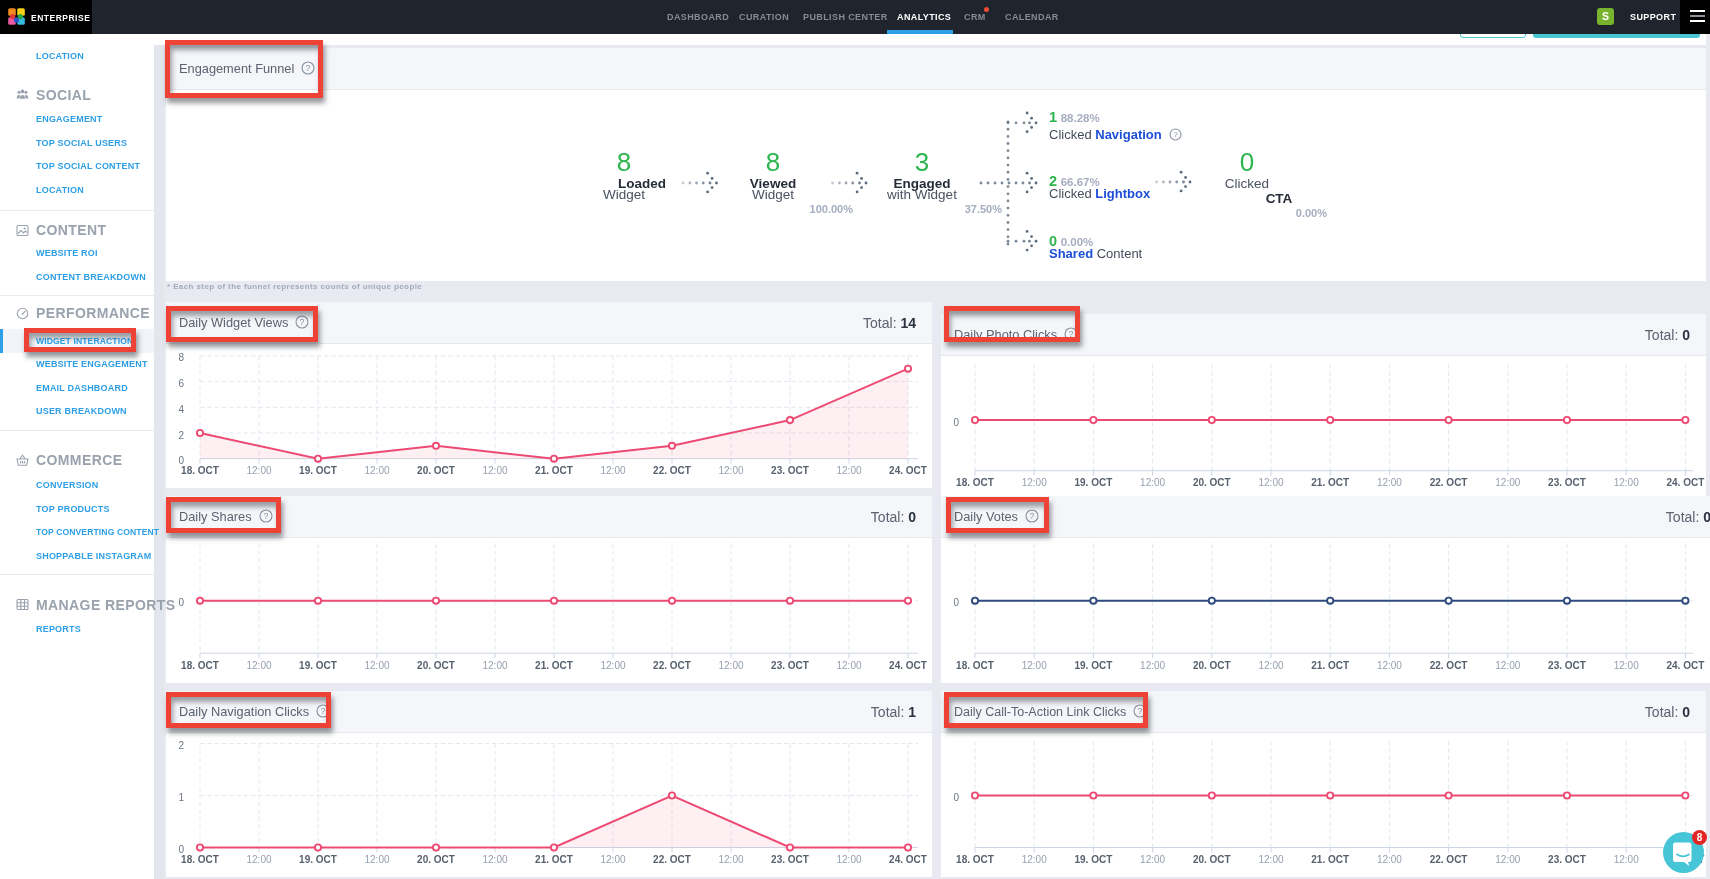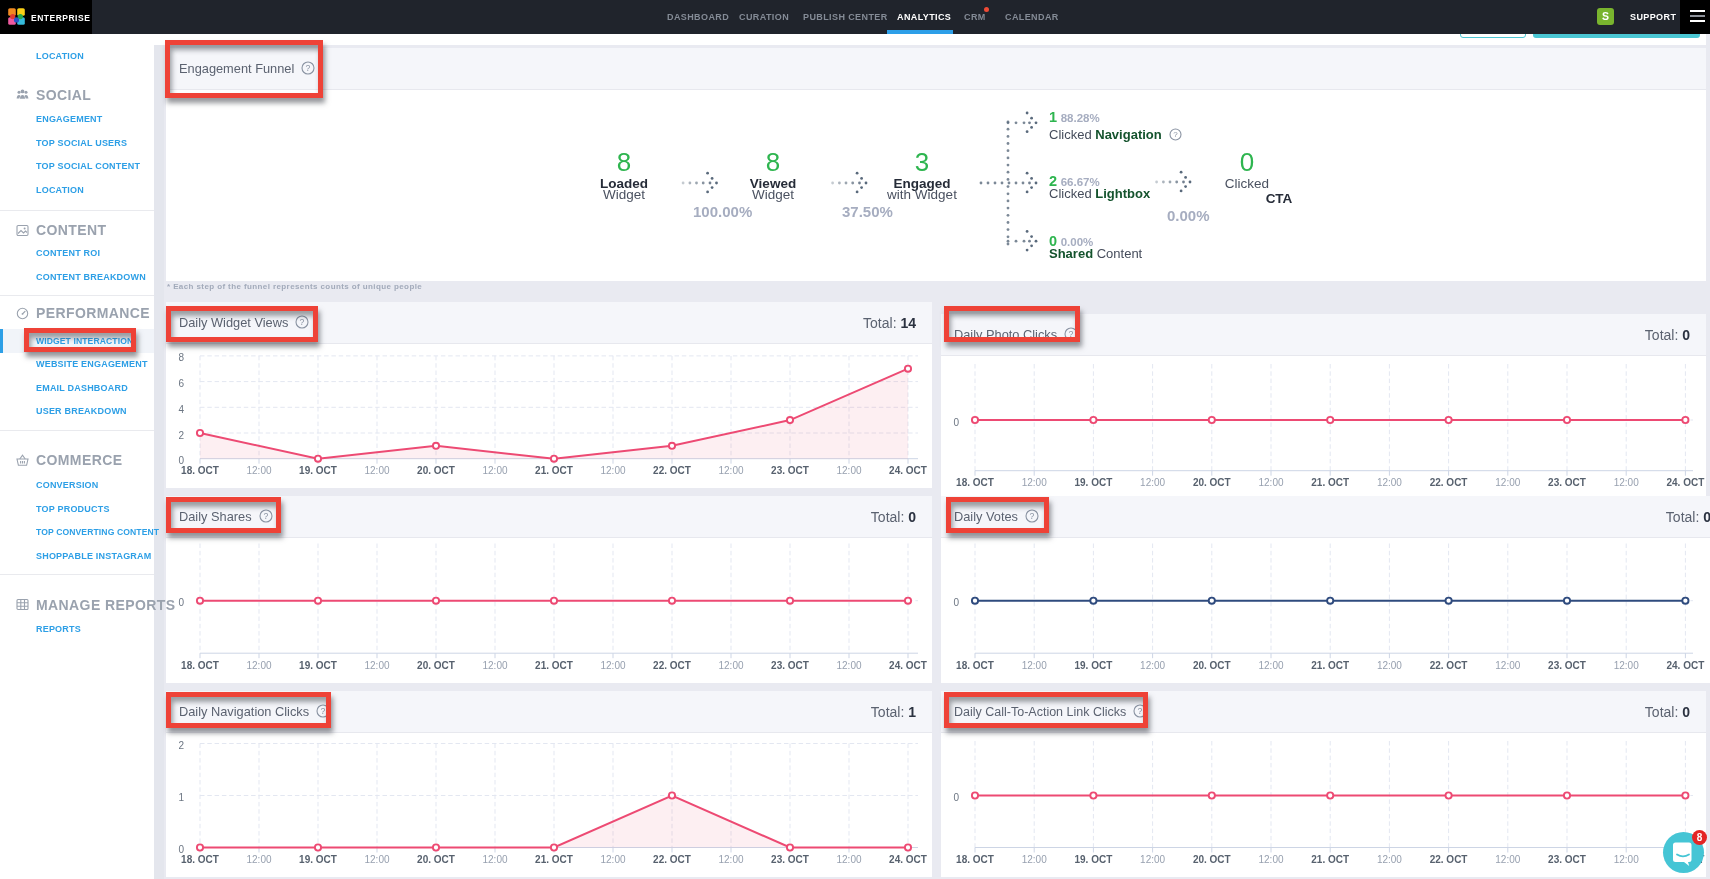--- a/index.html
+++ b/index.html
@@ -34,25 +34,25 @@
 .phead{position:absolute;left:0;top:0;width:100%;height:42px;background:#f5f6fa;border-bottom:1px solid #e7e8ee}
 .ptitle{position:absolute;left:13px;top:0;height:42px;line-height:42px;font-size:12.8px;color:#5b6270;white-space:nowrap}
 .ptotal{position:absolute;right:16px;top:0;height:42px;line-height:42px;font-size:14px;color:#5b6270}
 .ptotal b{color:#2b3240}
 
 .rbox{position:absolute;border:5px solid #ee4237;box-shadow:2px 5px 5px rgba(45,50,58,.5),inset 2px 5px 5px rgba(45,50,58,.45);z-index:30}
 
 .fnum{position:absolute;font-size:26px;line-height:28px;color:#2eb54f;text-align:center}
 .fl{position:absolute;text-align:center;font-size:13.5px;line-height:14px;height:14px;color:#4a5160}
 .fl b{color:#262c38}
-.fpct{position:absolute;text-align:left;font-size:15px;font-weight:bold;color:#a6adc0}
+.fpct{position:absolute;text-align:right;font-size:11px;font-weight:bold;color:#a6adc0}
 .bnum{font-size:14.5px;font-weight:bold;color:#2eb54f}
 .bpct{font-size:11.5px;font-weight:bold;color:#a6adc0}
 .blab{position:absolute;font-size:13px;line-height:15px;color:#454c5b;white-space:nowrap}
-.blab b{color:#14532d}
+.blab b{color:#1d4ed8}
 #footnote{position:absolute;left:167px;top:282px;font-size:8px;font-weight:bold;letter-spacing:.4px;color:#a2aaba;z-index:3}
 .helpq{display:inline-block;vertical-align:-2px}
 </style></head>
 <body>
 <div id="page">
 
 <div id="nav"></div>
 <div class="navmenu" style="left:667px">DASHBOARD</div>
 <div class="navmenu" style="left:739px">CURATION</div>
 <div class="navmenu" style="left:803px">PUBLISH CENTER</div>
@@ -87,21 +87,21 @@
 <div id="sidebar">
 <div id="activebg"></div>
       <div id="activebar"></div>
 <div class="sitem" style="top:15px">LOCATION</div>
 <div class="shead" style="top:53.5px">SOCIAL</div>
 <div class="sitem" style="top:77.5px">ENGAGEMENT</div>
 <div class="sitem" style="top:101.5px">TOP SOCIAL USERS</div>
 <div class="sitem" style="top:125px">TOP SOCIAL CONTENT</div>
 <div class="sitem" style="top:148.5px">LOCATION</div>
 <div class="shead" style="top:189px">CONTENT</div>
-<div class="sitem" style="top:212px">CONTENT ROI</div>
+<div class="sitem" style="top:212px">WEBSITE ROI</div>
 <div class="sitem" style="top:235.5px">CONTENT BREAKDOWN</div>
 <div class="shead" style="top:272px">PERFORMANCE</div>
 <div class="sitem wi" style="top:299.5px">WIDGET INTERACTION</div>
 <div class="sitem" style="top:323px">WEBSITE ENGAGEMENT</div>
 <div class="sitem" style="top:346.5px">EMAIL DASHBOARD</div>
 <div class="sitem" style="top:370px">USER BREAKDOWN</div>
 <div class="shead" style="top:419px">COMMERCE</div>
 <div class="sitem" style="top:444px">CONVERSION</div>
 <div class="sitem" style="top:467.5px">TOP PRODUCTS</div>
 <div class="sitem wi" style="top:491px">TOP CONVERTING CONTENT</div>
@@ -231,21 +231,21 @@
         <circle cx="1004.0" cy="92.0" r="1.4" fill="#5a6a7c" fill-opacity="0.6"></circle>
         <circle cx="1010.7" cy="92.0" r="1.4" fill="#5a6a7c" fill-opacity="0.72"></circle>
         <circle cx="1017.5" cy="92.0" r="1.4" fill="#5a6a7c" fill-opacity="0.85"></circle>
         <circle cx="1015.1" cy="82.2" r="1.4" fill="#5a6a7c" fill-opacity="1"></circle>
         <circle cx="1019.6" cy="87.4" r="1.4" fill="#5a6a7c" fill-opacity="1"></circle>
         <circle cx="1019.6" cy="96.6" r="1.4" fill="#5a6a7c" fill-opacity="1"></circle>
         <circle cx="1015.1" cy="100.9" r="1.4" fill="#5a6a7c" fill-opacity="1"></circle>
         <circle cx="1024.0" cy="92.0" r="1.4" fill="#5a6a7c" fill-opacity="1"></circle>
       </svg>
 <div class="fnum" style="left:398px;top:100px;width:120px">8</div>
-      <div class="fl" style="left:378px;top:128.5px;width:160px"><b>Loaded</b></div>
+      <div class="fl" style="left:396px;top:128.5px;width:160px"><b>Loaded</b></div>
       <div class="fl" style="left:378px;top:140.3px;width:160px">Widget</div>
 <div class="fnum" style="left:547px;top:100px;width:120px">8</div>
       <div class="fl" style="left:527px;top:128.5px;width:160px"><b>Viewed</b></div>
       <div class="fl" style="left:527px;top:140.3px;width:160px">Widget</div>
       <div class="fpct" style="left:527px;top:155.2px;width:160px">100.00%</div>
 <div class="fnum" style="left:696px;top:100px;width:120px">3</div>
       <div class="fl" style="left:676px;top:128.5px;width:160px"><b>Engaged</b></div>
       <div class="fl" style="left:676px;top:140.3px;width:160px">with Widget</div>
       <div class="fpct" style="left:676px;top:155.2px;width:160px">37.50%</div>
 <div class="fnum" style="left:1021px;top:100px;width:120px">0</div>

